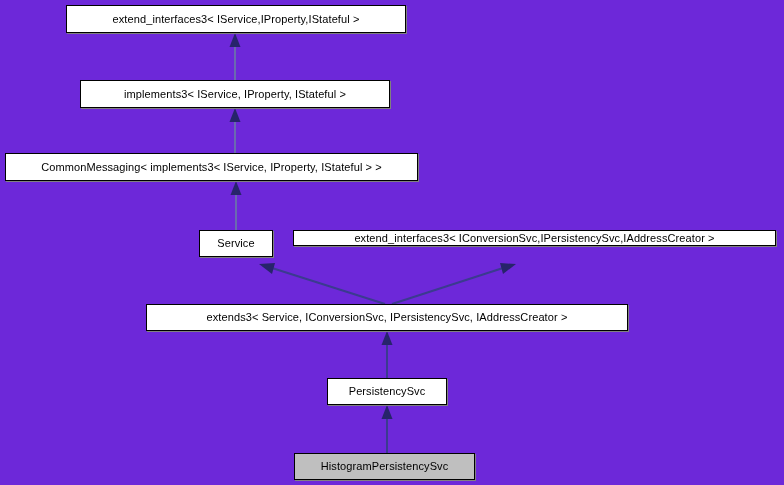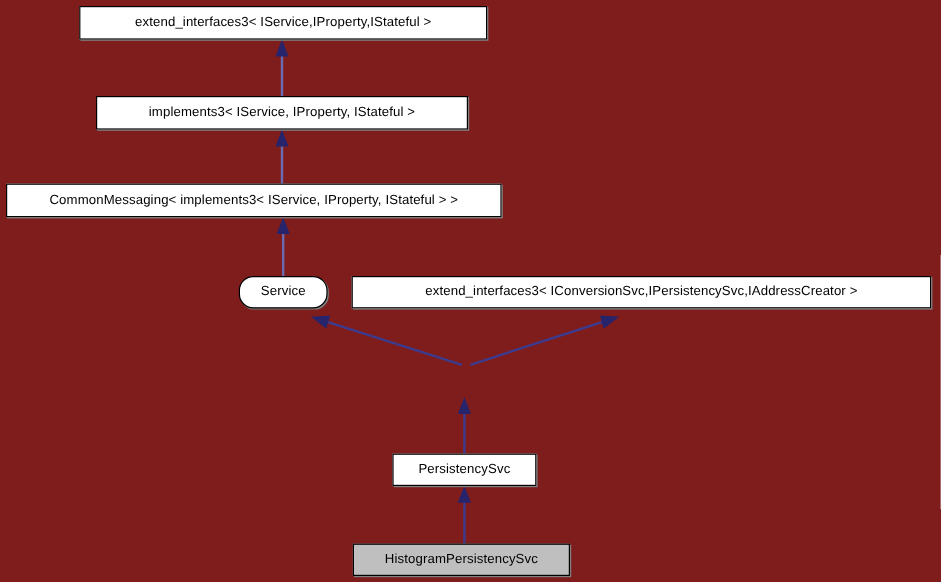--- a/index.html
+++ b/index.html
@@ -4,21 +4,21 @@
 <style>
   html, body {
     margin: 0;
     padding: 0;
     background: #ffffff;
   }
   #diagram {
     position: relative;
     width: 784px;
     height: 485px;
-    background: #7f1d1d;
+    background: #6d28d9;
     font-family: "Liberation Sans", sans-serif;
     overflow: hidden;
   }
   #edges {
     position: absolute;
     left: 0;
     top: 0;
     width: 784px;
     height: 485px;
     pointer-events: none;
@@ -95,28 +95,31 @@
   </div>
 
   <div class="node" style="left:80px; top:80px; width:310px; height:28px;">
     <span class="node-label">implements3&lt; IService, IProperty, IStateful &gt;</span>
   </div>
 
   <div class="node" style="left:5px; top:153px; width:413px; height:28px;">
     <span class="node-label">CommonMessaging&lt; implements3&lt; IService, IProperty, IStateful &gt; &gt;</span>
   </div>
 
-  <div class="node" style="left:199px; top:230px; width:74px; height:27px;border-radius:12px;">
+  <div class="node" style="left:199px; top:230px; width:74px; height:27px;">
     <span class="node-label">Service</span>
   </div>
 
-  <div class="node" style="left:293px; top:230px; width:483px; height:27px;">
+  <div class="node" style="left:293px; top:230px; width:483px; height:16px;">
     <span class="node-label">extend_interfaces3&lt; IConversionSvc,IPersistencySvc,IAddressCreator &gt;</span>
   </div>
 
+  <div class="node" style="left:146px; top:304px; width:482px; height:27px;">
+    <span class="node-label">extends3&lt; Service, IConversionSvc, IPersistencySvc, IAddressCreator &gt;</span>
+  </div>
 
   <div class="node" style="left:327px; top:378px; width:120px; height:27px;text-align:center;">
     <span class="node-label">PersistencySvc</span>
   </div>
 
   <div class="node highlight" style="left:294px; top:453px; width:181px; height:27px;">
     <span class="node-label">HistogramPersistencySvc</span>
   </div>
 
 </div>

